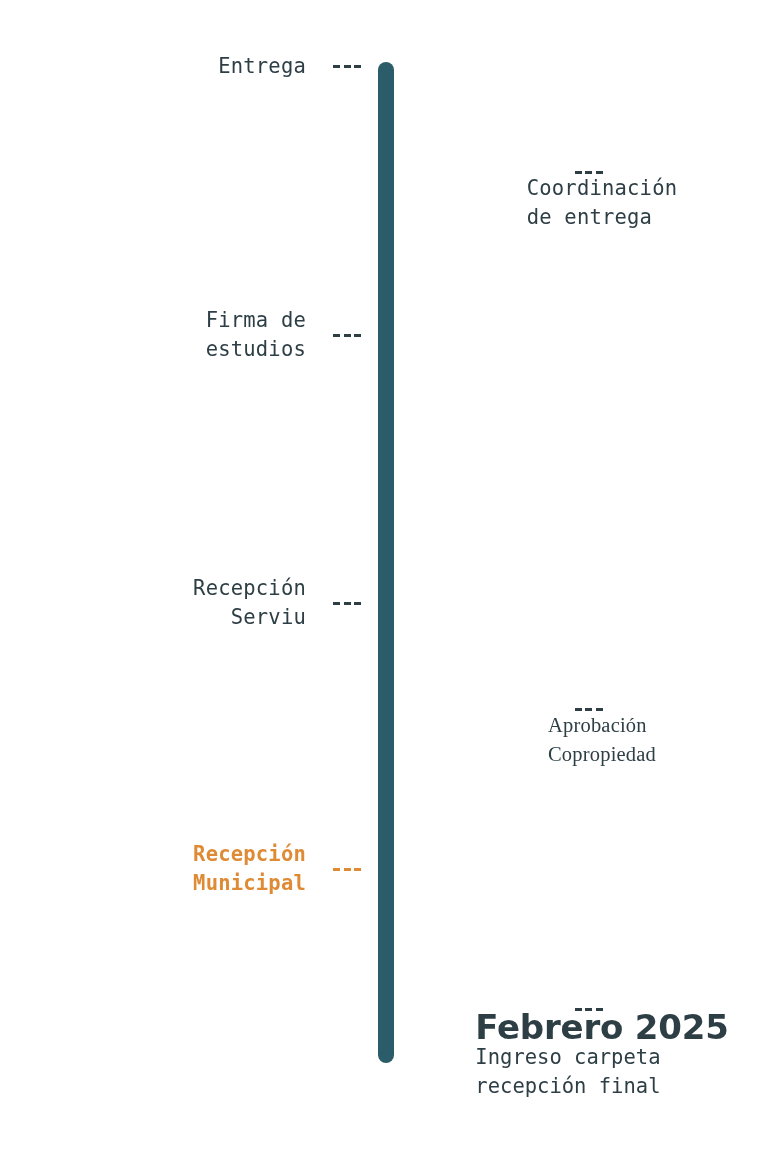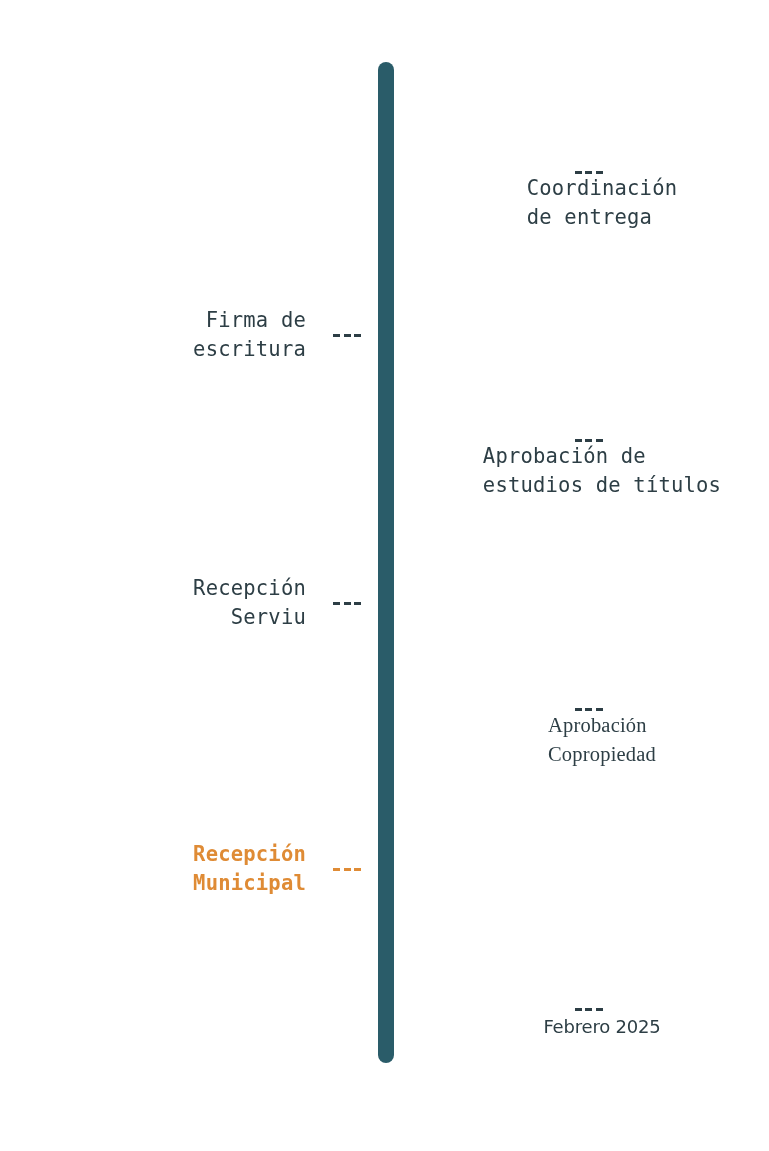--- a/index.html
+++ b/index.html
@@ -91,69 +91,68 @@
     font-weight: 700;
   }
 
   
   .final {
     text-align: left;
     padding-left: 27px;
     color: #2d3e45;
   }
   .final .date {
-    font-size: 18px;
+    font-size: 34px;
     line-height: 32px;
-    font-weight: 400;
+    font-weight: 700;
     letter-spacing: -0.2px;
     font-family: "DejaVu Sans", "Liberation Sans", sans-serif;
   }
   .final .desc {
     font-size: 20.5px;
     line-height: 29px;
     white-space: pre-line;
   }
 </style>
 </head>
 <body>
 
 <div id="timeline">
 
   <div class="spine"></div>
 
+  <div class="node-left" style="top:52px;height:29px;">
+    <div class="label">Entrega</div>
+    <div class="dashes">
+      <i></i>
+        <i></i>
+        <i></i>
+    </div>
+  </div>
 
   <div class="node-right" style="top:171px;height:58px;">
     <div class="dashes">
       <i></i>
         <i></i>
         <i></i>
     </div>
     <div class="label">Coordinación
 de entrega</div>
   </div>
 
   <div class="node-left" style="top:306px;height:58px;">
     <div class="label">Firma de
-escritura</div>
+estudios</div>
     <div class="dashes">
       <i></i>
         <i></i>
         <i></i>
     </div>
   </div>
 
-  <div class="node-right" style="top:439px;height:58px;">
-    <div class="dashes">
-      <i></i>
-        <i></i>
-        <i></i>
-    </div>
-    <div class="label">Aprobación de
-estudios de títulos</div>
-  </div>
 
   <div class="node-left" style="top:574px;height:58px;">
     <div class="label">Recepción
 Serviu</div>
     <div class="dashes">
       <i></i>
         <i></i>
         <i></i>
     </div>
   </div>
@@ -179,16 +178,18 @@
   </div>
 
   <div class="node-right" style="top:1008px;height:90px;">
     <div class="dashes">
       <i></i>
         <i></i>
         <i></i>
     </div>
     <div class="final">
       <div class="date">Febrero 2025</div>
+      <div class="desc">Ingreso carpeta
+recepción final</div>
     </div>
   </div>
 
 </div>
 
 </body></html>

